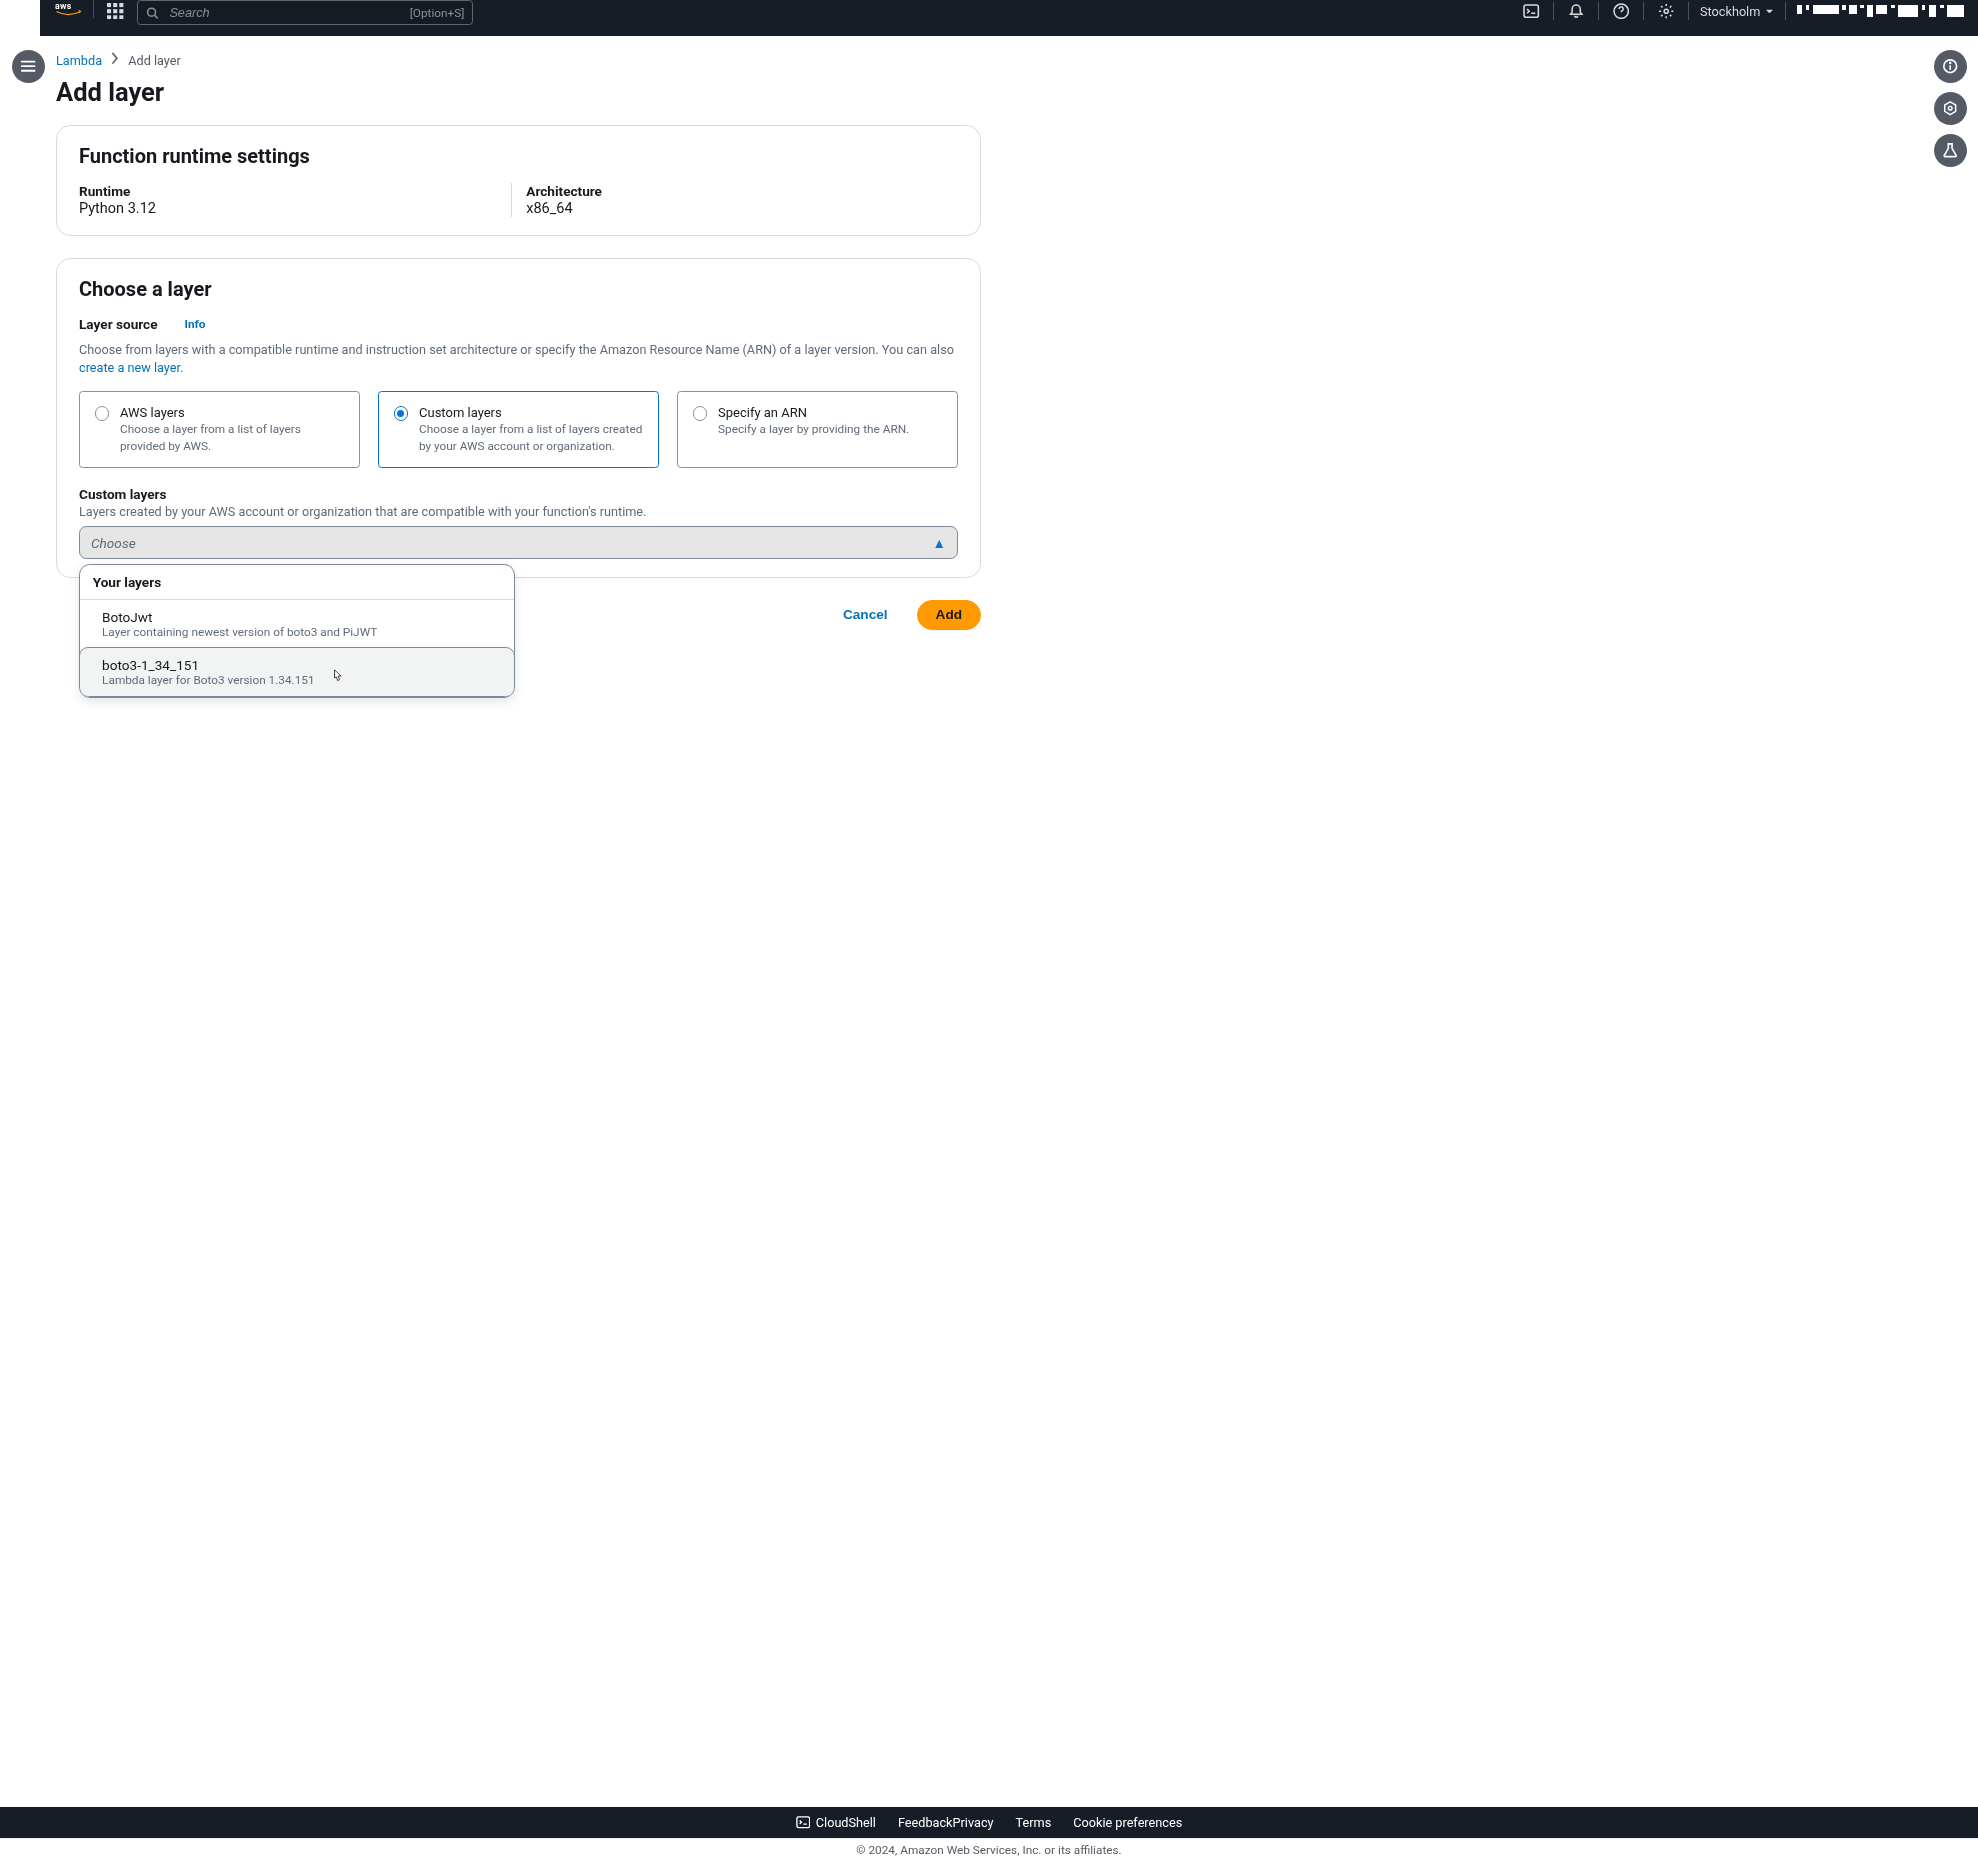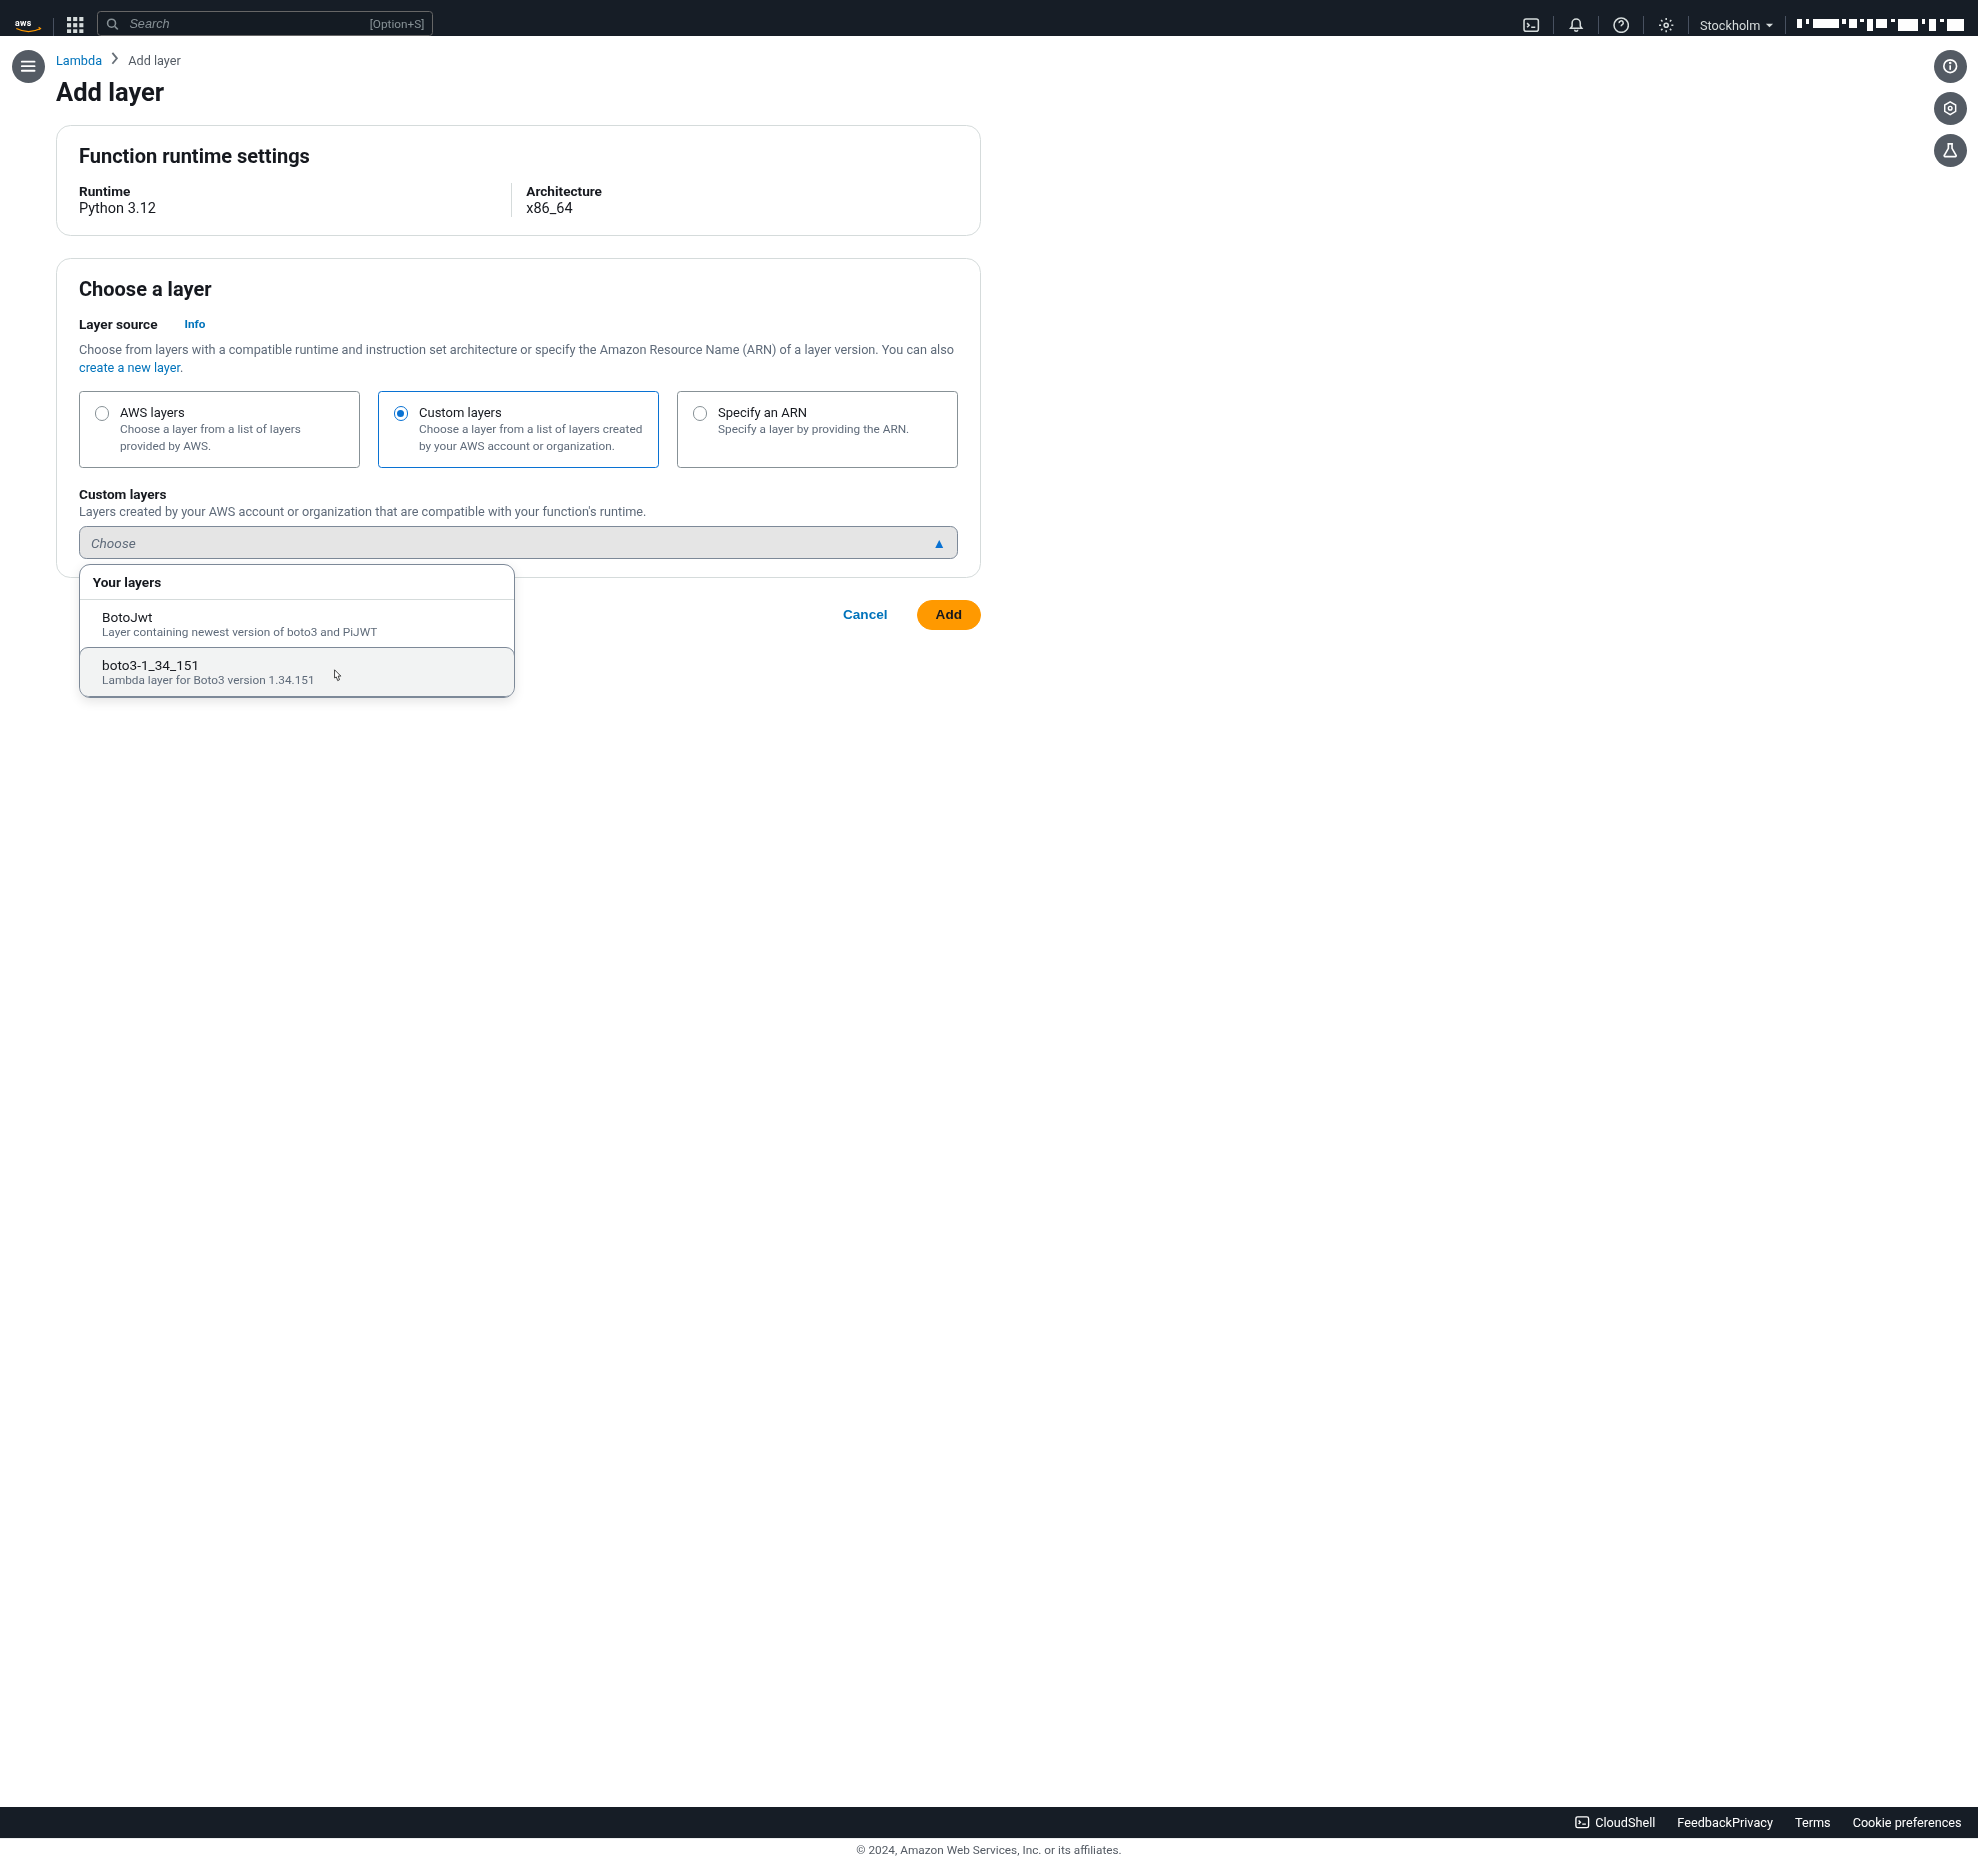--- a/index.html
+++ b/index.html
@@ -1,19 +1,19 @@
 <!DOCTYPE html>
 <html style="font-size:14.5px"><head>
 <meta charset="utf-8">
 <style>
 * { box-sizing: border-box; margin: 0; padding: 0; }
 body { font-family: -apple-system, BlinkMacSystemFont, "Segoe UI", Roboto, "Helvetica Neue", Arial, sans-serif; background: #fff; color: #16191f; font-size: 12.7px; }
 
 
-.topnav { background: #161d26; height: 36px; display: flex; align-items: flex-end; padding: 0 14.5px; gap: 11px; }
+.topnav { background: #161d26; height: 36px; display: flex; align-items: flex-start; padding: 0 14.5px; gap: 11px; margin-left: 40px; }
 .aws-logo { color: #fff; font-weight: bold; font-size: 13.6px; letter-spacing: 0.5px; }
 .aws-logo svg { fill: #fff; }
 .nav-divider { width: 0.9px; height: 18px; background: #485160; }
 .nav-icon { color: #d5dbdb; cursor: pointer; display: flex; align-items: center; justify-content: center; width: 22px; height: 22px; }
 .nav-icon svg { width: 16.4px; height: 16.4px; }
 .search-wrap { flex: 0 0 336px; position: relative; }
 .search-input { width: 100%; background: #141b23; border: 0.9px solid #666; border-radius: 3.6px; padding: 4.5px 9px 4.5px 31px; color: #a3a3a3; font-size: 12.7px; font-style: italic; }
 .search-input::placeholder { color: #879196; font-style: italic; }
 .search-icon-left { position: absolute; left: 9px; top: 50%; transform: translateY(-50%); color: #879196; }
 .search-shortcut { position: absolute; right: 9px; top: 50%; transform: translateY(-50%); color: #879196; font-size: 11.8px; }
@@ -70,21 +70,21 @@
 .dropdown-item { padding: 9px 22px; cursor: pointer; }
 .dropdown-item.hover { background: #f2f3f3; border: 1.8px solid #7d8998; border-radius: 9px; margin: -0.9px; }
 .dropdown-item .item-title { font-size: 13.6px; color: #16191f; }
 .dropdown-item .item-desc { font-size: 11.8px; color: #5f6b7a; }
 
 .actions { display: flex; justify-content: flex-end; gap: 11px; margin-top: 18px; }
 .btn-cancel { background: none; border: none; color: #0073bb; font-size: 13.6px; font-weight: 700; padding: 7.3px 18px; cursor: pointer; }
 .btn-add { background: #ff9900; border: 0.9px solid #ff9900; color: #16191f; font-size: 13.6px; font-weight: 700; padding: 6.4px 18px; border-radius: 16.4px; cursor: pointer; }
 
 
-.footer-dark { background: #161d26; color: #d5dbdb; height: 31px; display: flex; align-items: center; padding: 0 16.4px; font-size: 12.7px; justify-content: flex-end; }
+.footer-dark { background: #161d26; color: #d5dbdb; height: 31px; display: flex; align-items: center; padding: 0 16.4px; font-size: 12.7px; justify-content: center; }
 .footer-dark .left, .footer-dark .right { display: flex; align-items: center; gap: 22px; }
 .footer-dark a { color: #fff; text-decoration: none; cursor: pointer; }
 .footer-light { background: #fff; text-align: center; padding: 4.5px; font-size: 11.8px; color: #545b64; border-top: 0.9px solid #eaeded; }
 
 .cursor { position: absolute; pointer-events: none; }
 
 .svg-icon { display: inline-flex; align-items: center; }
 </style>
 </head>
 <body>

